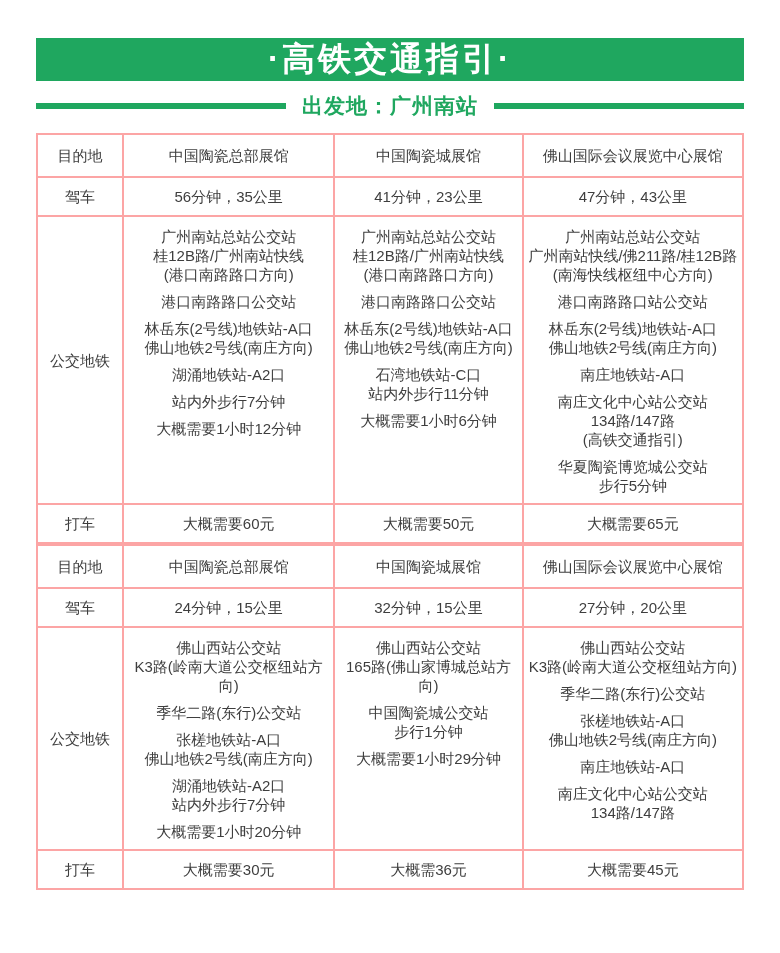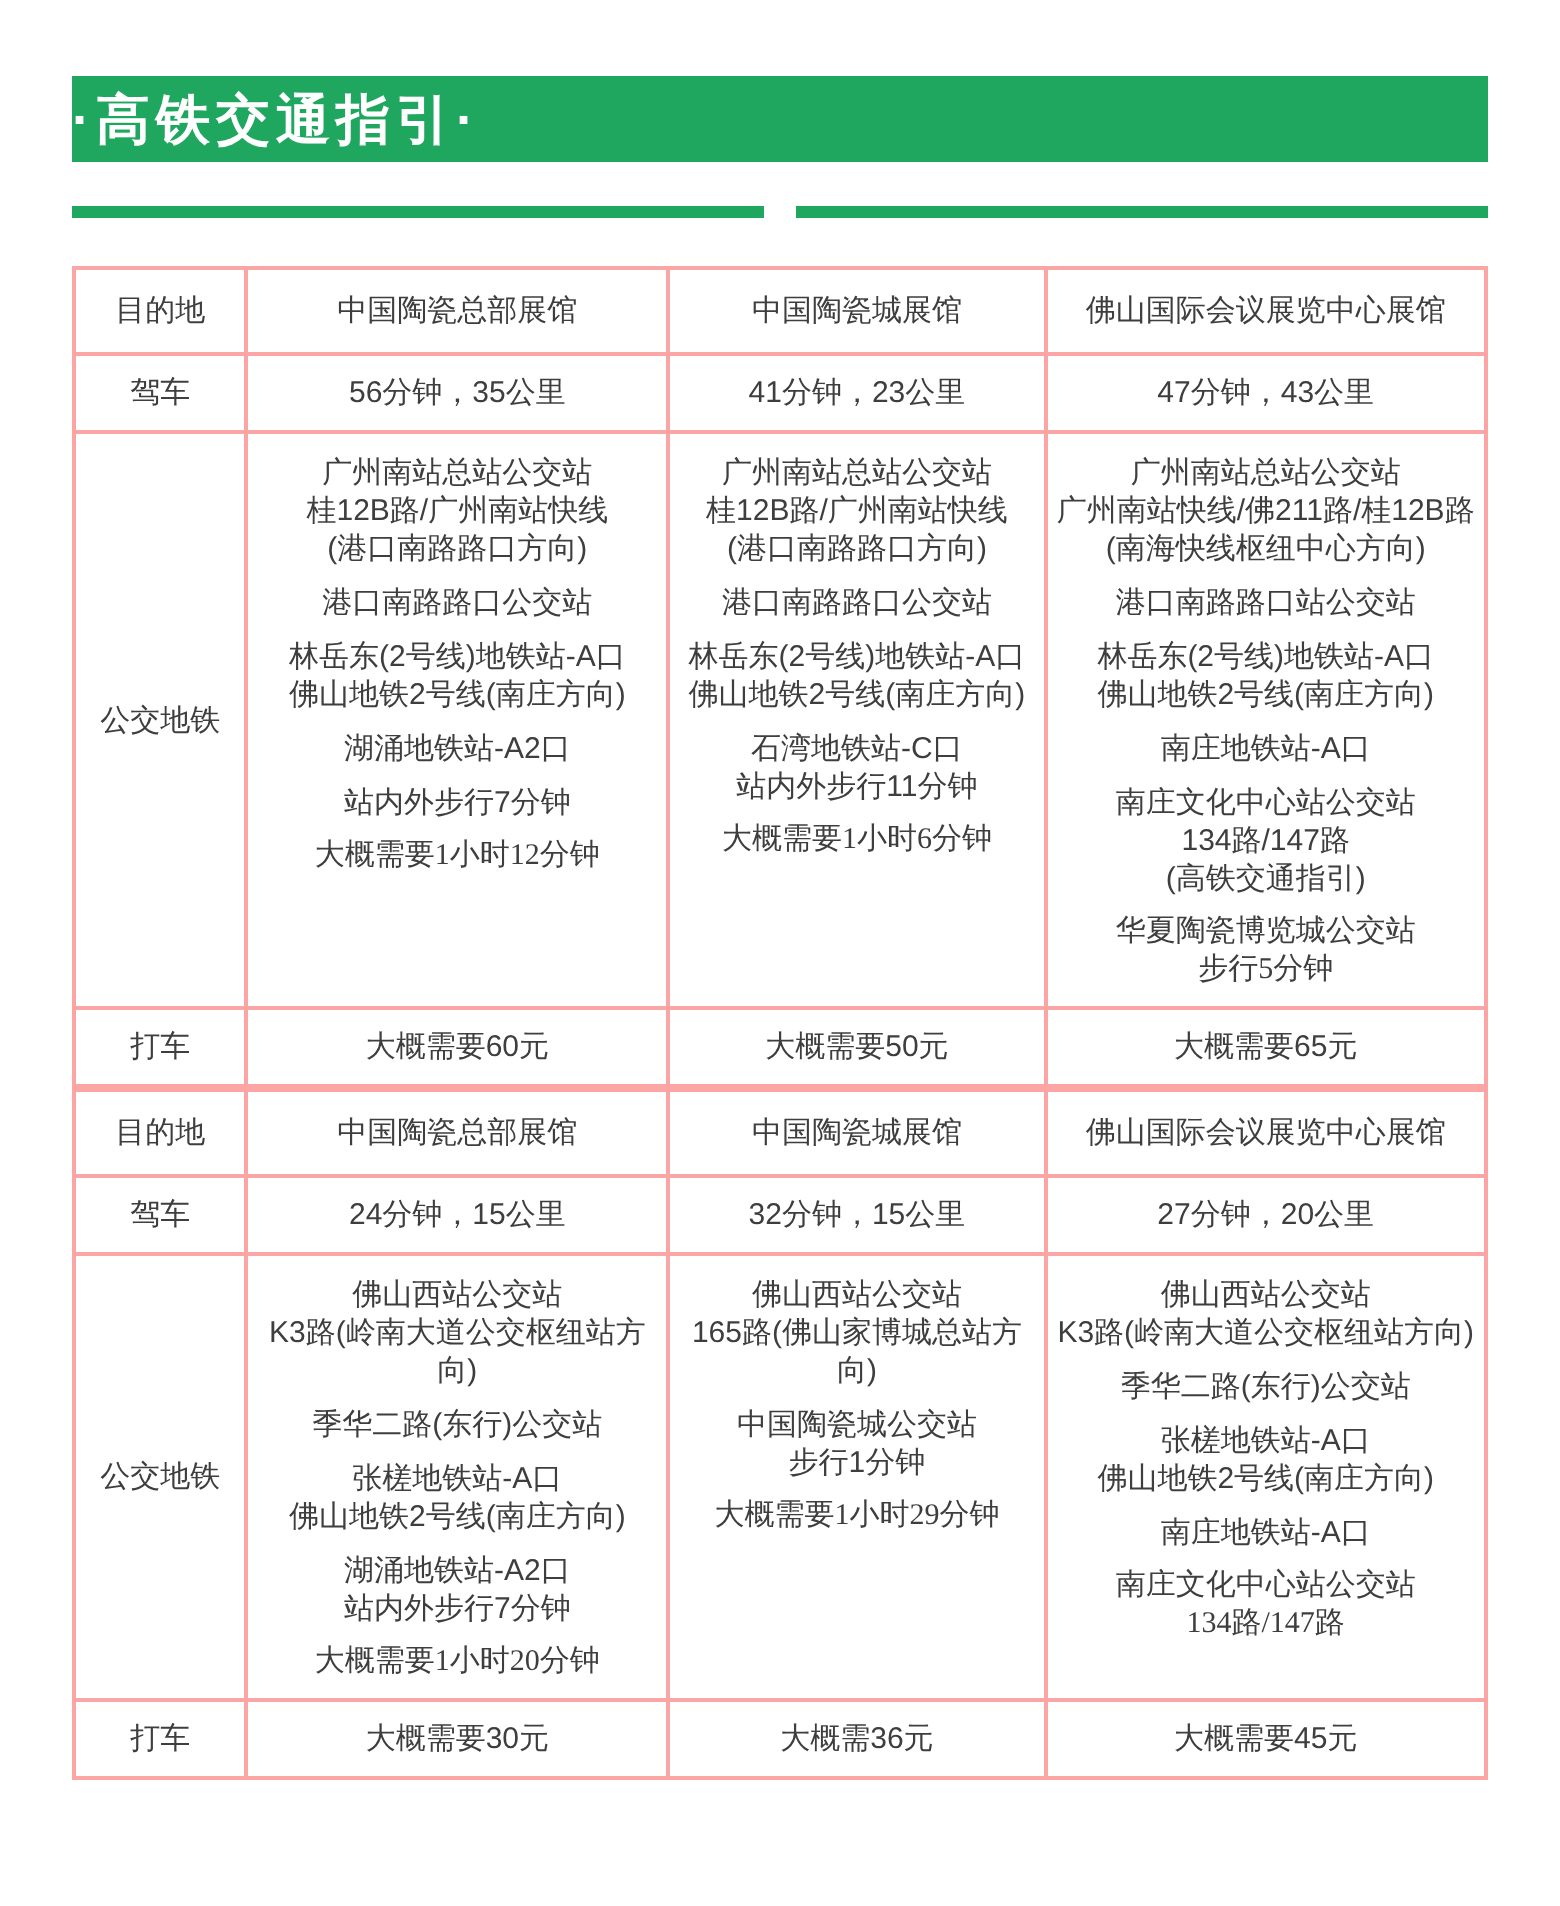--- a/index.html
+++ b/index.html
@@ -4,23 +4,23 @@
 <style>
   * { margin:0; padding:0; box-sizing:border-box; }
   html,body { background:#fff; }
   body {
     width:780px; height:953px;
     font-family:"Liberation Sans", sans-serif;
     position:relative; overflow:hidden;
   }
   .page { width:780px; height:953px; padding:38px 36px 0; background:#fff; }
   .banner {
-    height:43px; display:flex; align-items:center; justify-content:flex-start;
+    height:43px; display:flex; align-items:center; justify-content:center;
     background:var(--green,#1fa75f); color:#fff;
-    font-size:27px; font-weight:700; letter-spacing:3px;
+    font-size:33px; font-weight:700; letter-spacing:3px;
   }
   .section-heading {
     display:flex; align-items:center; gap:16px;
     margin:12px 0 14px; height:26px;
   }
   .section + .section .section-heading { margin-top:20px; }
   .section-heading .bar { flex:1; height:6px; background:var(--green,#1fa75f); }
   .section-heading .heading-text {
     color:var(--green,#1fa75f); font-size:21px; font-weight:700;
     letter-spacing:1px; white-space:nowrap;
@@ -28,33 +28,34 @@
   table.guide { width:100%; border-collapse:collapse; table-layout:fixed; }
   .guide td {
     border:2px solid #fca5a5; text-align:center;
     font-size:15px; color:#3e3e3e; vertical-align:middle;
     padding:4px; line-height:19px;
   }
   .guide tr.header-row td { height:43px; }
   .guide tr.drive-row td, .guide tr.taxi-row td { height:39px; }
   .guide td.transit-cell { vertical-align:top; padding:10px 4px 8px;margin-left:12px; }
   .transit-para { margin-bottom:8px; }
-  .transit-para:last-child { margin-bottom:0;font-family:Liberation Serif, serif; }
+  .transit-para:last-child { margin-bottom:0; }
 </style>
 </head>
 <body>
 
 <div class="page">
   <div class="banner">
     <span>·高铁交通指引·</span>
   </div>
   <div id="sections">
       <section class="section">
         <div class="section-heading">
           <span class="bar"></span>
+          <span class="heading-text">出发地：广州南站</span>
           <span class="bar"></span>
         </div>
         <table class="guide">
           <colgroup>
             <col style="width: 12.2%;">
             <col style="width: 29.9%;">
             <col style="width: 26.7%;">
             <col style="width: 31.2%;">
           </colgroup>
           <tbody>

